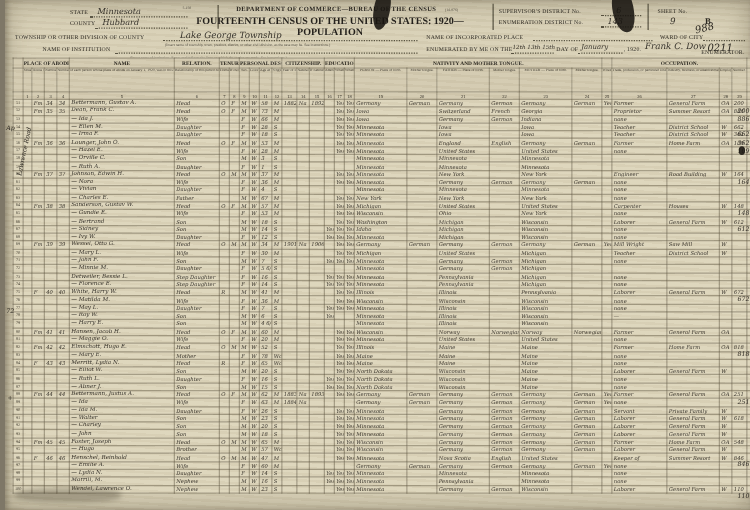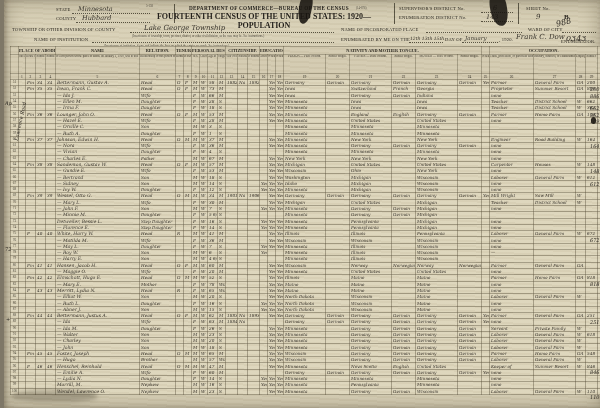--- a/index.html
+++ b/index.html
@@ -1869,21 +1869,21 @@
           <td>General Farm</td>
           <td>W</td>
           <td>110</td>
           <td class="ln">100</td>
         </tr>
       </tbody>
   </table>
 
   <div id="annotations">
       <div class="ann a-lg a-slant" style="left: 552px; top: 18px;">988</div>
-      <div class="ann a-lg" style="left: 562px; top: 34px;">0343</div>
+      <div class="ann a-lg" style="left: 562px; top: 34px;">0211</div>
       <div class="ann a-vert" style="left: 9px; top: 140px;">Lawrence Road</div>
       <div class="ann a-sm" style="left: 1px; top: 100px;">Ap</div>
       <div class="ann a-sm" style="left: 1px; top: 246px;">72</div>
       <div class="ann a-sm" style="left: 2px; top: 316px;">+</div>
       <div class="ann a-sm" style="left: 586px; top: 86px;">200</div>
       <div class="ann a-sm" style="left: 586px; top: 93px;">886</div>
       <div class="ann a-sm" style="left: 586px; top: 105px;">662</div>
       <div class="ann a-sm" style="left: 586px; top: 112px;">362</div>
       <div class="ann a-sm" style="left: 586px; top: 118px;">109</div>
       <div class="ann a-sm" style="left: 586px; top: 143px;">164</div>

